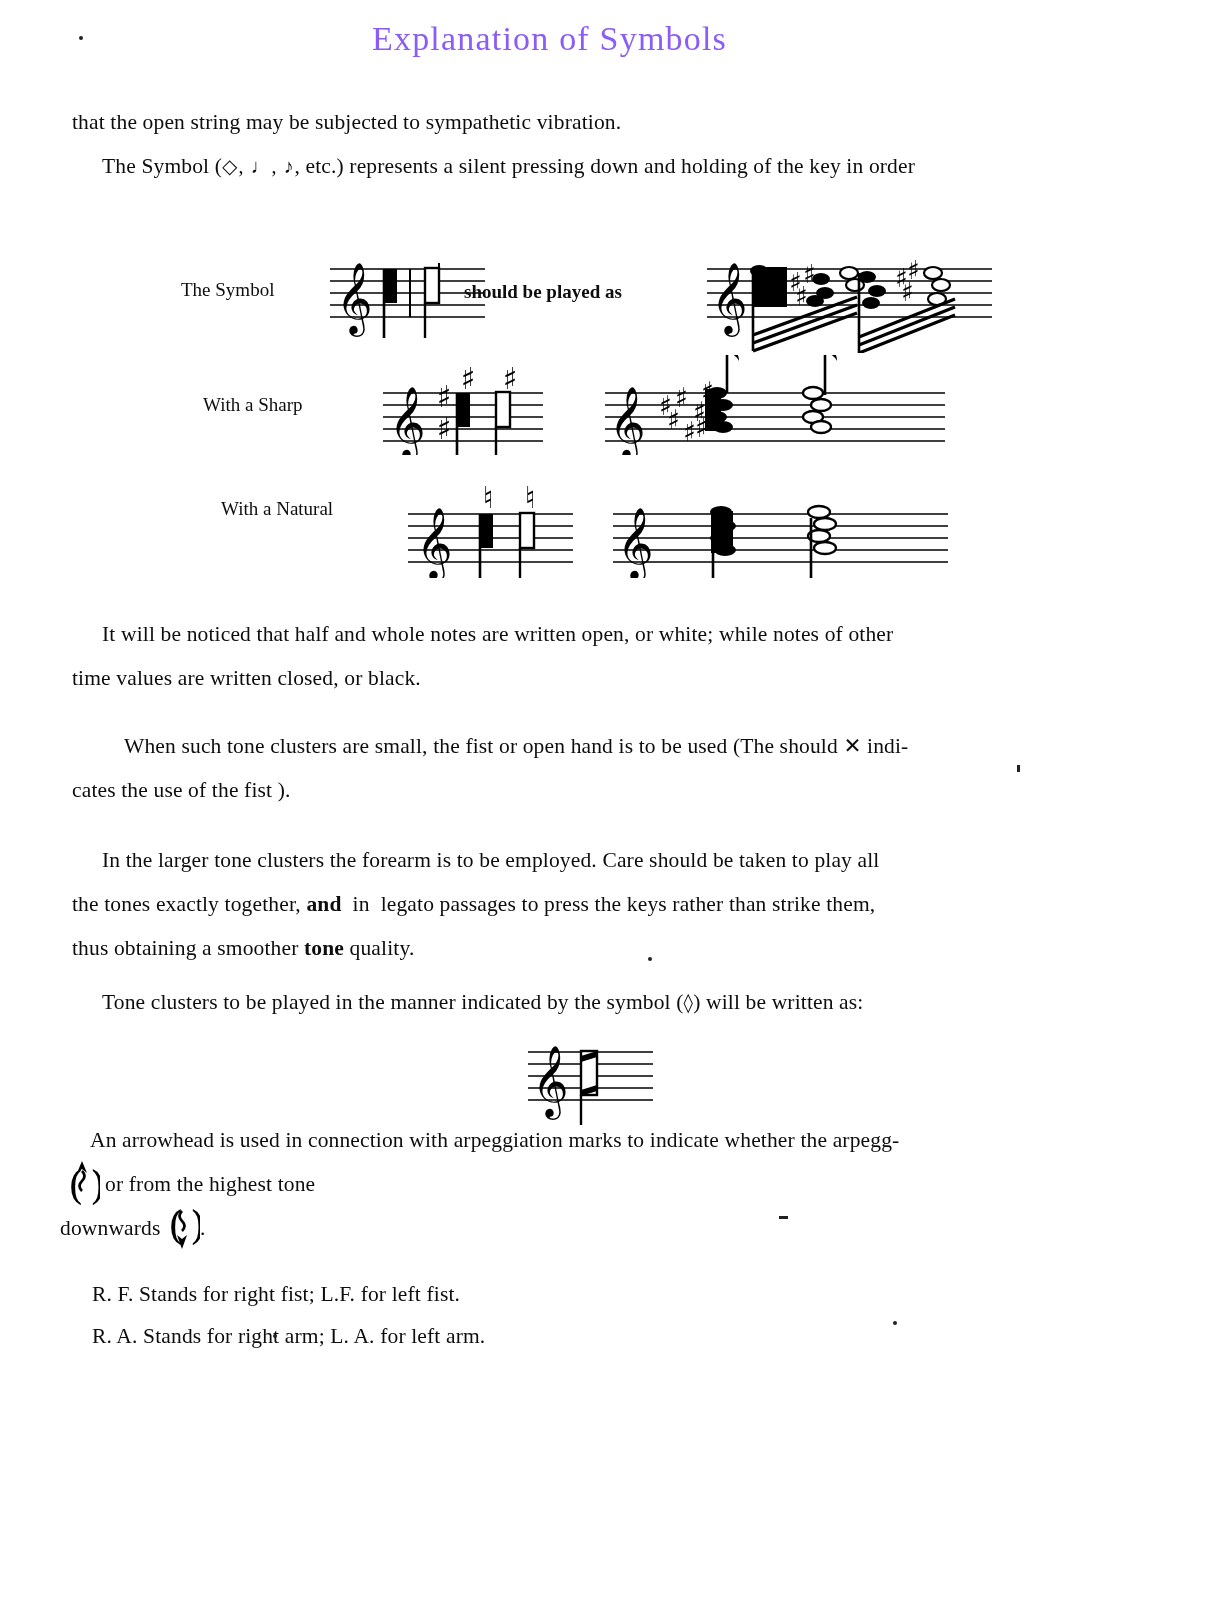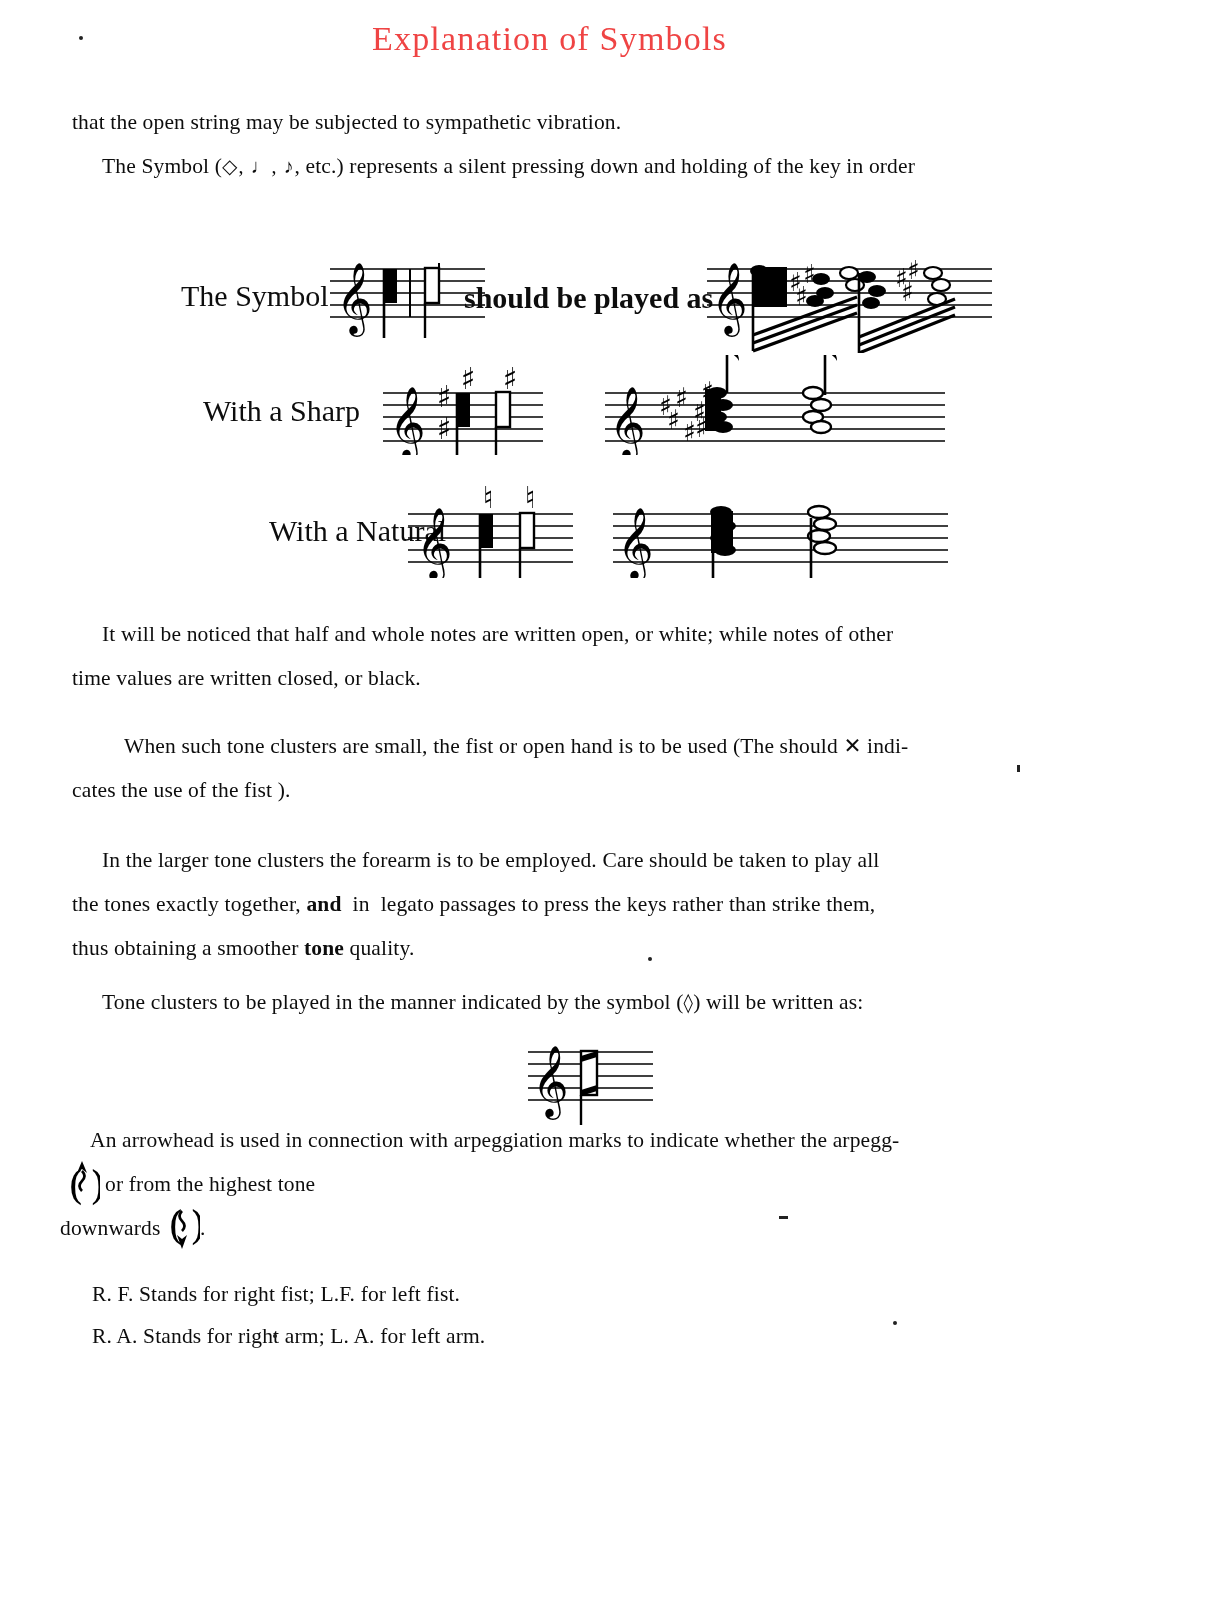--- a/index.html
+++ b/index.html
@@ -26,21 +26,21 @@
   
   .title {
     position: absolute;
     top: 20px;
     left: 0;
     width: 1099px;
     text-align: center;
     font-size: 34px;
     letter-spacing: 1.2px;
     font-family: "Liberation Serif", "DejaVu Serif", serif;
-    color: #ef4444;
+    color: #8b5cf6;
   }
   .speck {
     position: absolute;
     width: 4px; height: 4px;
     background: #222;
     border-radius: 50%;
   }
 
   
   .para {
@@ -56,21 +56,21 @@
   .ind1 { padding-left: 30px; }
   .ind2 { padding-left: 52px; }
   b.semib { font-weight: bold; }
 
   
   .inline-notes { font-size: 20px; letter-spacing: 1px; }
 
   
   .row-label {
     position: absolute;
-    font-size: 30px;
+    font-size: 19px;
     color: #0d0d0d;
     white-space: nowrap;
     font-family: "Liberation Serif", "DejaVu Serif", serif;
   }
   .staff {
     position: absolute;
   }
   .staff svg { display: block; }
 
   
@@ -272,21 +272,21 @@
       </g>
       <line x1="220" y1="40" x2="220" y2="-4" stroke="#000" stroke-width="2.6"></line>
 
       <g fill="#000">
         <path d="M120,-10 q14,4 14,16 q-5,-9 -14,-8 z"></path>
         <path d="M218,-10 q14,4 14,16 q-5,-9 -14,-8 z"></path>
       </g>
     </svg>
   </div>
 
-  <div class="row-label" style="left:221px; top:514px;margin-left:48px;">With a Natural</div>
+  <div class="row-label" style="left:221px; top:498px;">With a Natural</div>
 
   <div class="staff" style="left:408px; top:478px;">
     <svg width="170" height="100" viewBox="0 0 170 100" aria-hidden="true">
       <g stroke="#000" stroke-width="1.6">
         <line x1="0" y1="36" x2="165" y2="36"></line>
         <line x1="0" y1="48" x2="165" y2="48"></line>
         <line x1="0" y1="60" x2="165" y2="60"></line>
         <line x1="0" y1="72" x2="165" y2="72"></line>
         <line x1="0" y1="84" x2="165" y2="84"></line>
       </g>

